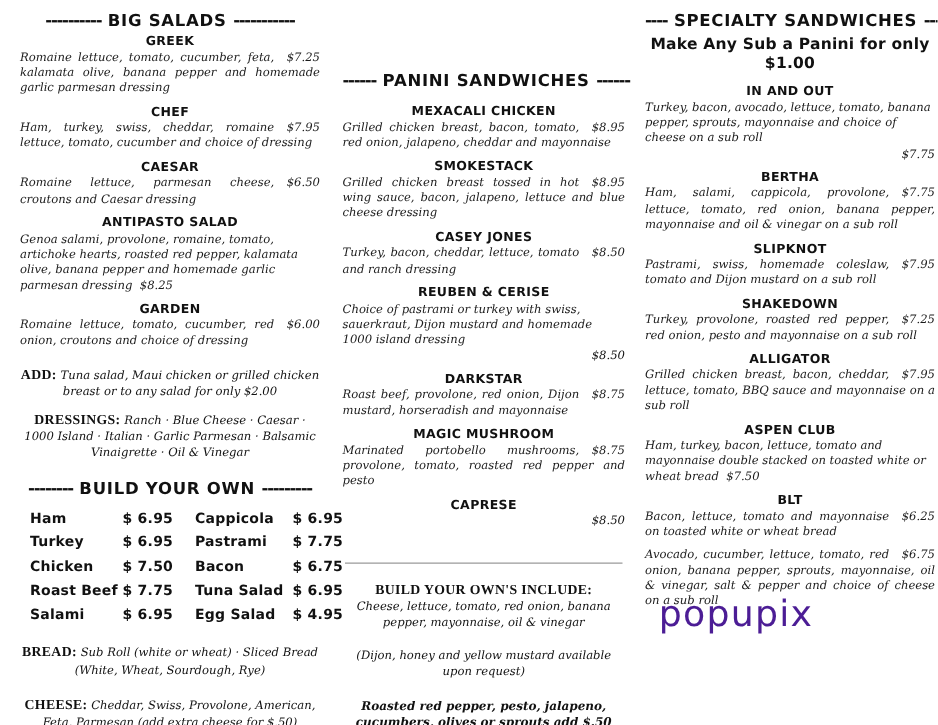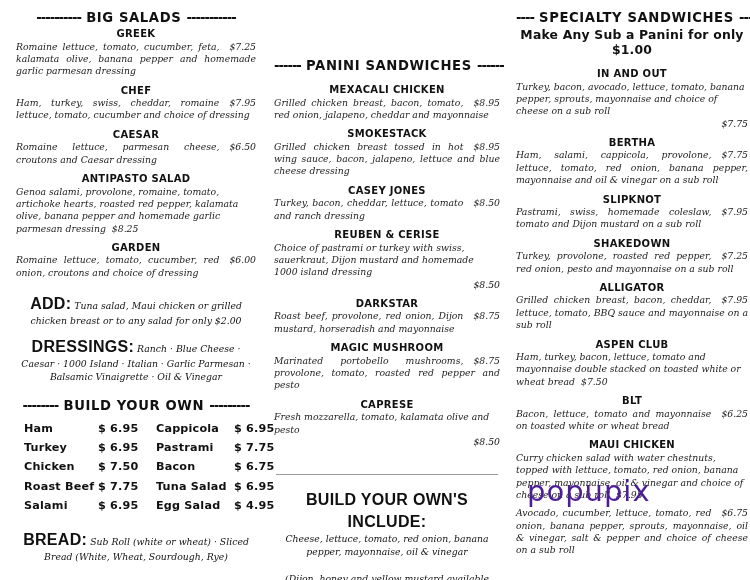--- a/index.html
+++ b/index.html
@@ -72,24 +72,24 @@
 
   
   .note {
     font-family:"DejaVu Serif", serif;
     font-style:italic;
     font-size:9.3px;
     text-align:center;
     line-height:1.38;
   }
   .note b, .note .lbl {
-    font-family:Liberation Sans, sans-serif;
+    font-family:Liberation Serif, serif;
     font-style:normal;
     font-weight:bold;
-    font-size:16px;
+    font-size:11px;
     letter-spacing:.3px;
   }
   .note-bold {
     font-family:"DejaVu Serif", serif;
     font-style:italic;
     font-weight:bold;
     font-size:9.6px;
     text-align:center;
     line-height:1.38;
   }
@@ -266,21 +266,20 @@
       <div class="item-desc"><span class="pricefloat price">$8.75</span><span>Roast beef, provolone, red onion, Dijon mustard, horseradish and mayonnaise</span></div>
     </div>
 
     <div class="item">
       <div class="item-name">MAGIC MUSHROOM</div>
       <div class="item-desc"><span class="pricefloat price">$8.75</span><span>Marinated portobello mushrooms, provolone, tomato, roasted red pepper and pesto</span></div>
     </div>
 
     <div class="item">
       <div class="item-name">CAPRESE</div>
-      <div class="item-desc desc-nojust">Fresh mozzarella, tomato, kalamata olive and pesto</div>
       <div class="price-line">$8.50</div>
     </div>
 
     <div class="spacer-lg"></div>
     <hr class="hr">
     <div class="spacer-md"></div>
 
     <div class="note">
       <div class="lbl">BUILD YOUR OWN'S INCLUDE:</div>
       <div>Cheese, lettuce, tomato, red onion, banana pepper, mayonnaise, oil &amp; vinegar</div>
@@ -336,24 +335,20 @@
     <div class="item">
       <div class="item-name">ASPEN CLUB</div>
       <div class="item-desc desc-nojust"><span>Ham, turkey, bacon, lettuce, tomato and mayonnaise double stacked on toasted white or wheat bread</span>&nbsp;&nbsp;<span class="price">$7.50</span></div>
     </div>
 
     <div class="item">
       <div class="item-name">BLT</div>
       <div class="item-desc"><span class="pricefloat price">$6.25</span><span>Bacon, lettuce, tomato and mayonnaise on toasted white or wheat bread</span></div>
     </div>
 
-    <div class="item">
-      <div class="item-name">MAUI CHICKEN</div>
-      <div class="item-desc desc-nojust"><span>Curry chicken salad with water chestnuts, topped with lettuce, tomato, red onion, banana pepper, mayonnaise, oil &amp; vinegar and choice of cheese on a sub roll</span>&nbsp;&nbsp;<span class="price">$7.95</span></div>
-    </div>
 
     <div class="item">
       <div class="item-desc"><span class="pricefloat price">$6.75</span><span>Avocado, cucumber, lettuce, tomato, red onion, banana pepper, sprouts, mayonnaise, oil &amp; vinegar, salt &amp; pepper and choice of cheese on a sub roll</span></div>
     </div>
   </div>
 </div>
 
 <div class="watermark">popupix</div>
 
 </body></html>

